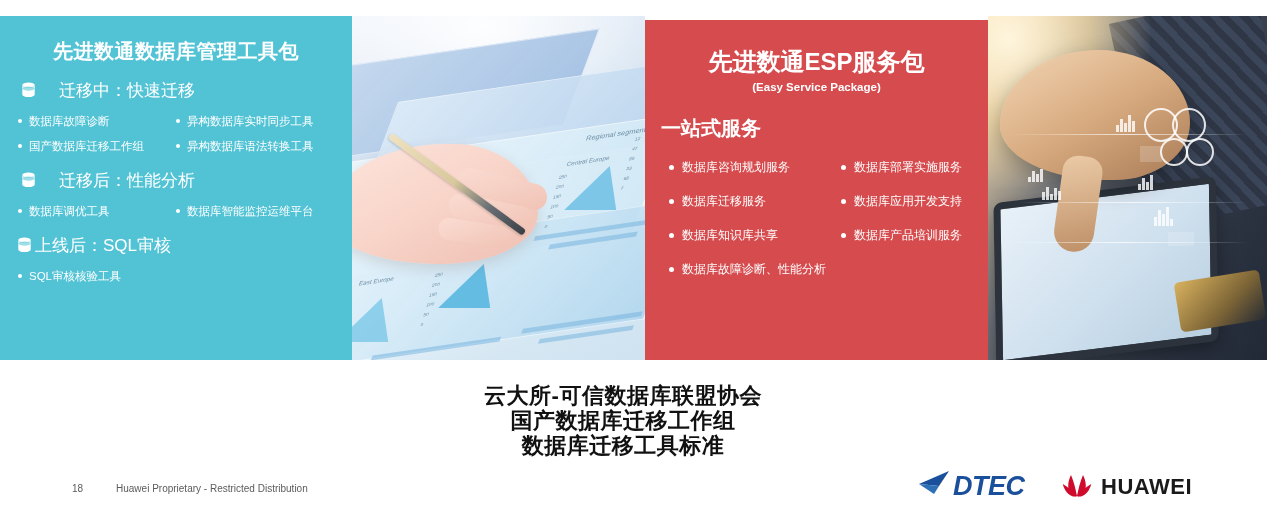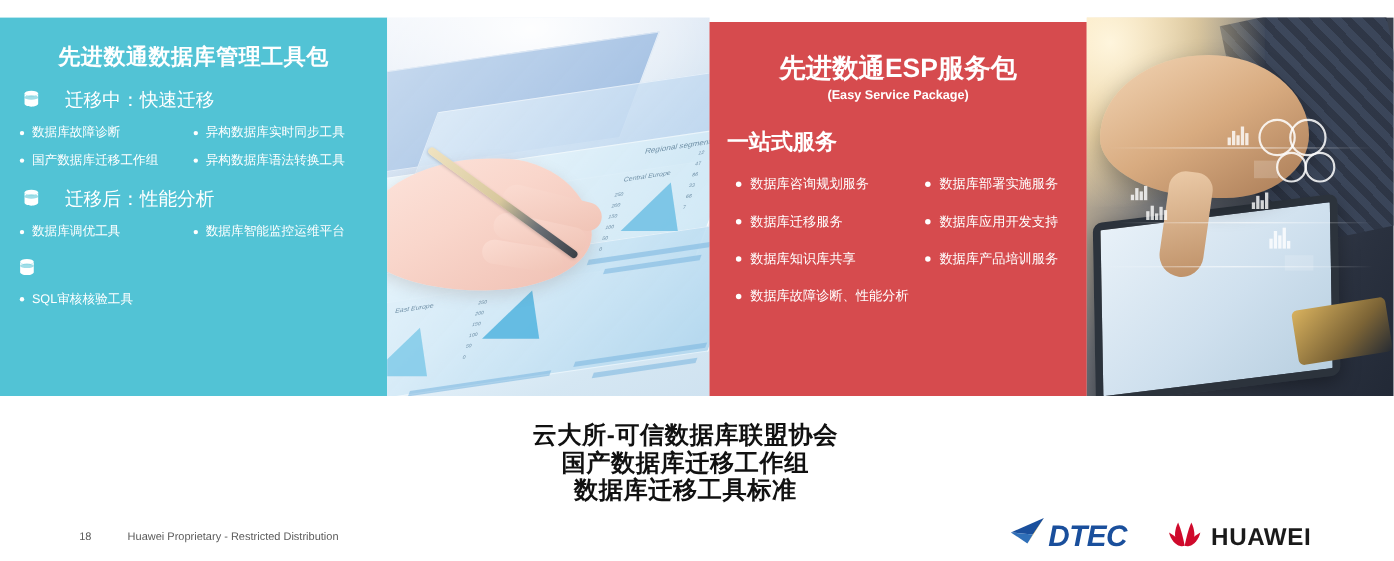--- a/index.html
+++ b/index.html
@@ -414,20 +414,21 @@
       </div>
 
       <div class="sec-head tight">
         <span>
           <svg class="db-icon" width="17" height="19" viewBox="0 0 17 19" aria-hidden="true">
             <ellipse cx="8.5" cy="4" rx="6.2" ry="2.6" fill="#ffffff"></ellipse>
             <path d="M2.3 4 v9.4 c0 1.45 2.78 2.6 6.2 2.6 s6.2-1.15 6.2-2.6 V4 c0 1.45-2.78 2.6-6.2 2.6 S2.3 5.45 2.3 4 z" fill="#ffffff"></path>
             <ellipse cx="8.5" cy="7.6" rx="6.2" ry="2.1" fill="#52c3d5" opacity="0.55"></ellipse>
           </svg>
         </span>
+        <span>上线后：SQL审核</span>
       </div>
 
       <div class="bullet-grid single">
         <div class="bullet">
           <span class="dot"></span>
           <span>SQL审核核验工具</span>
         </div>
       </div>
     </div>
 

